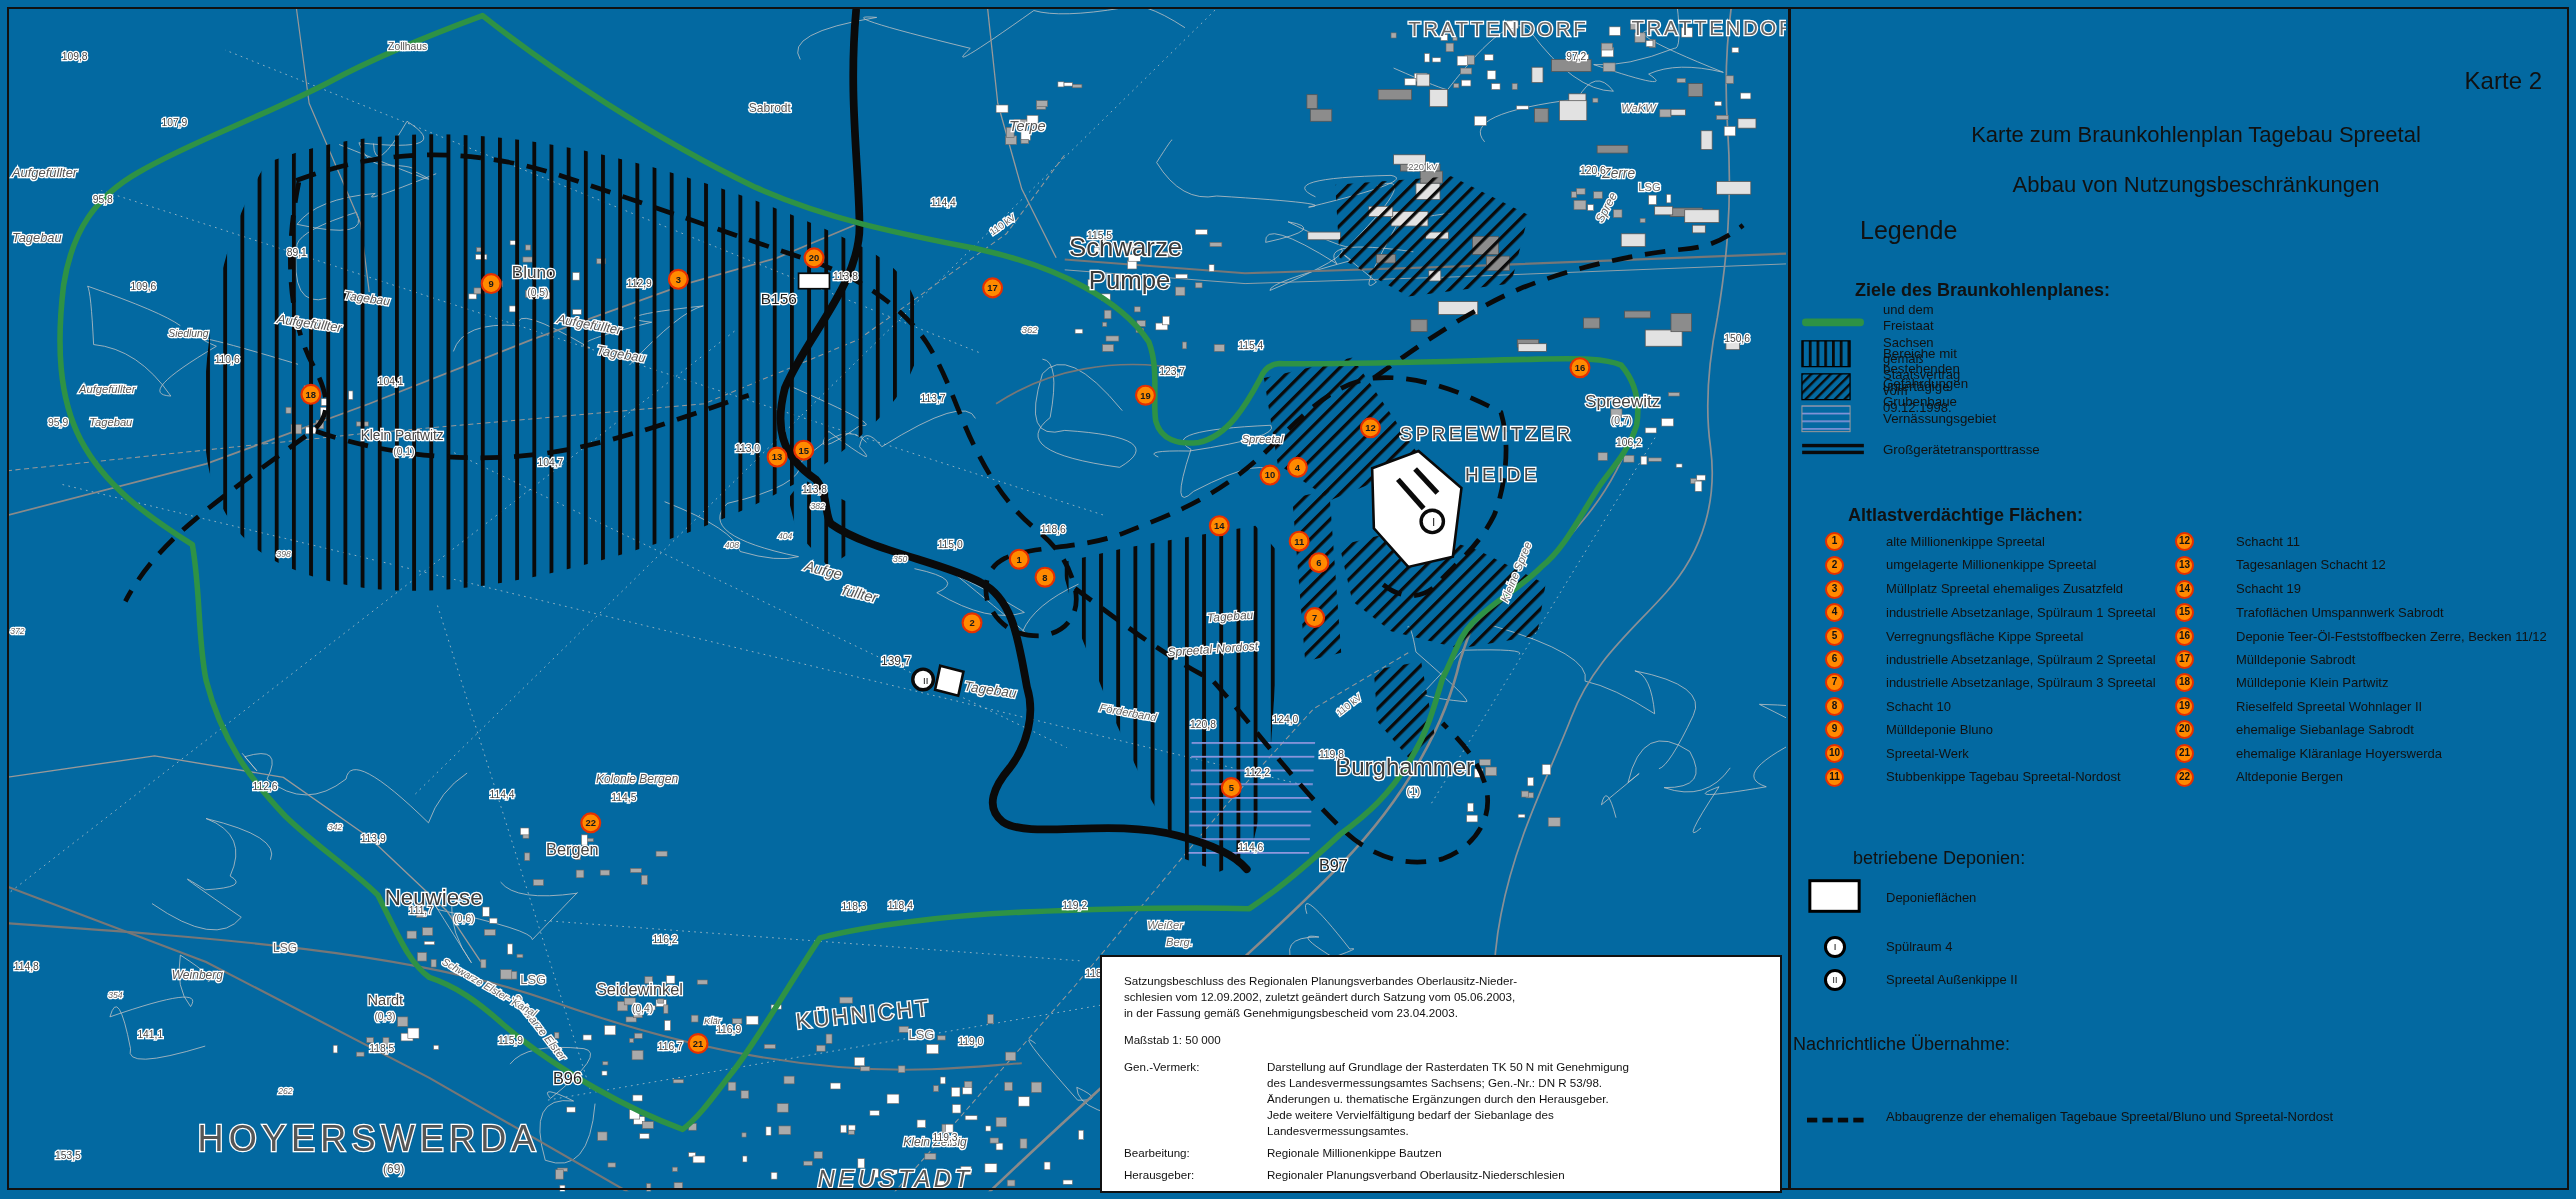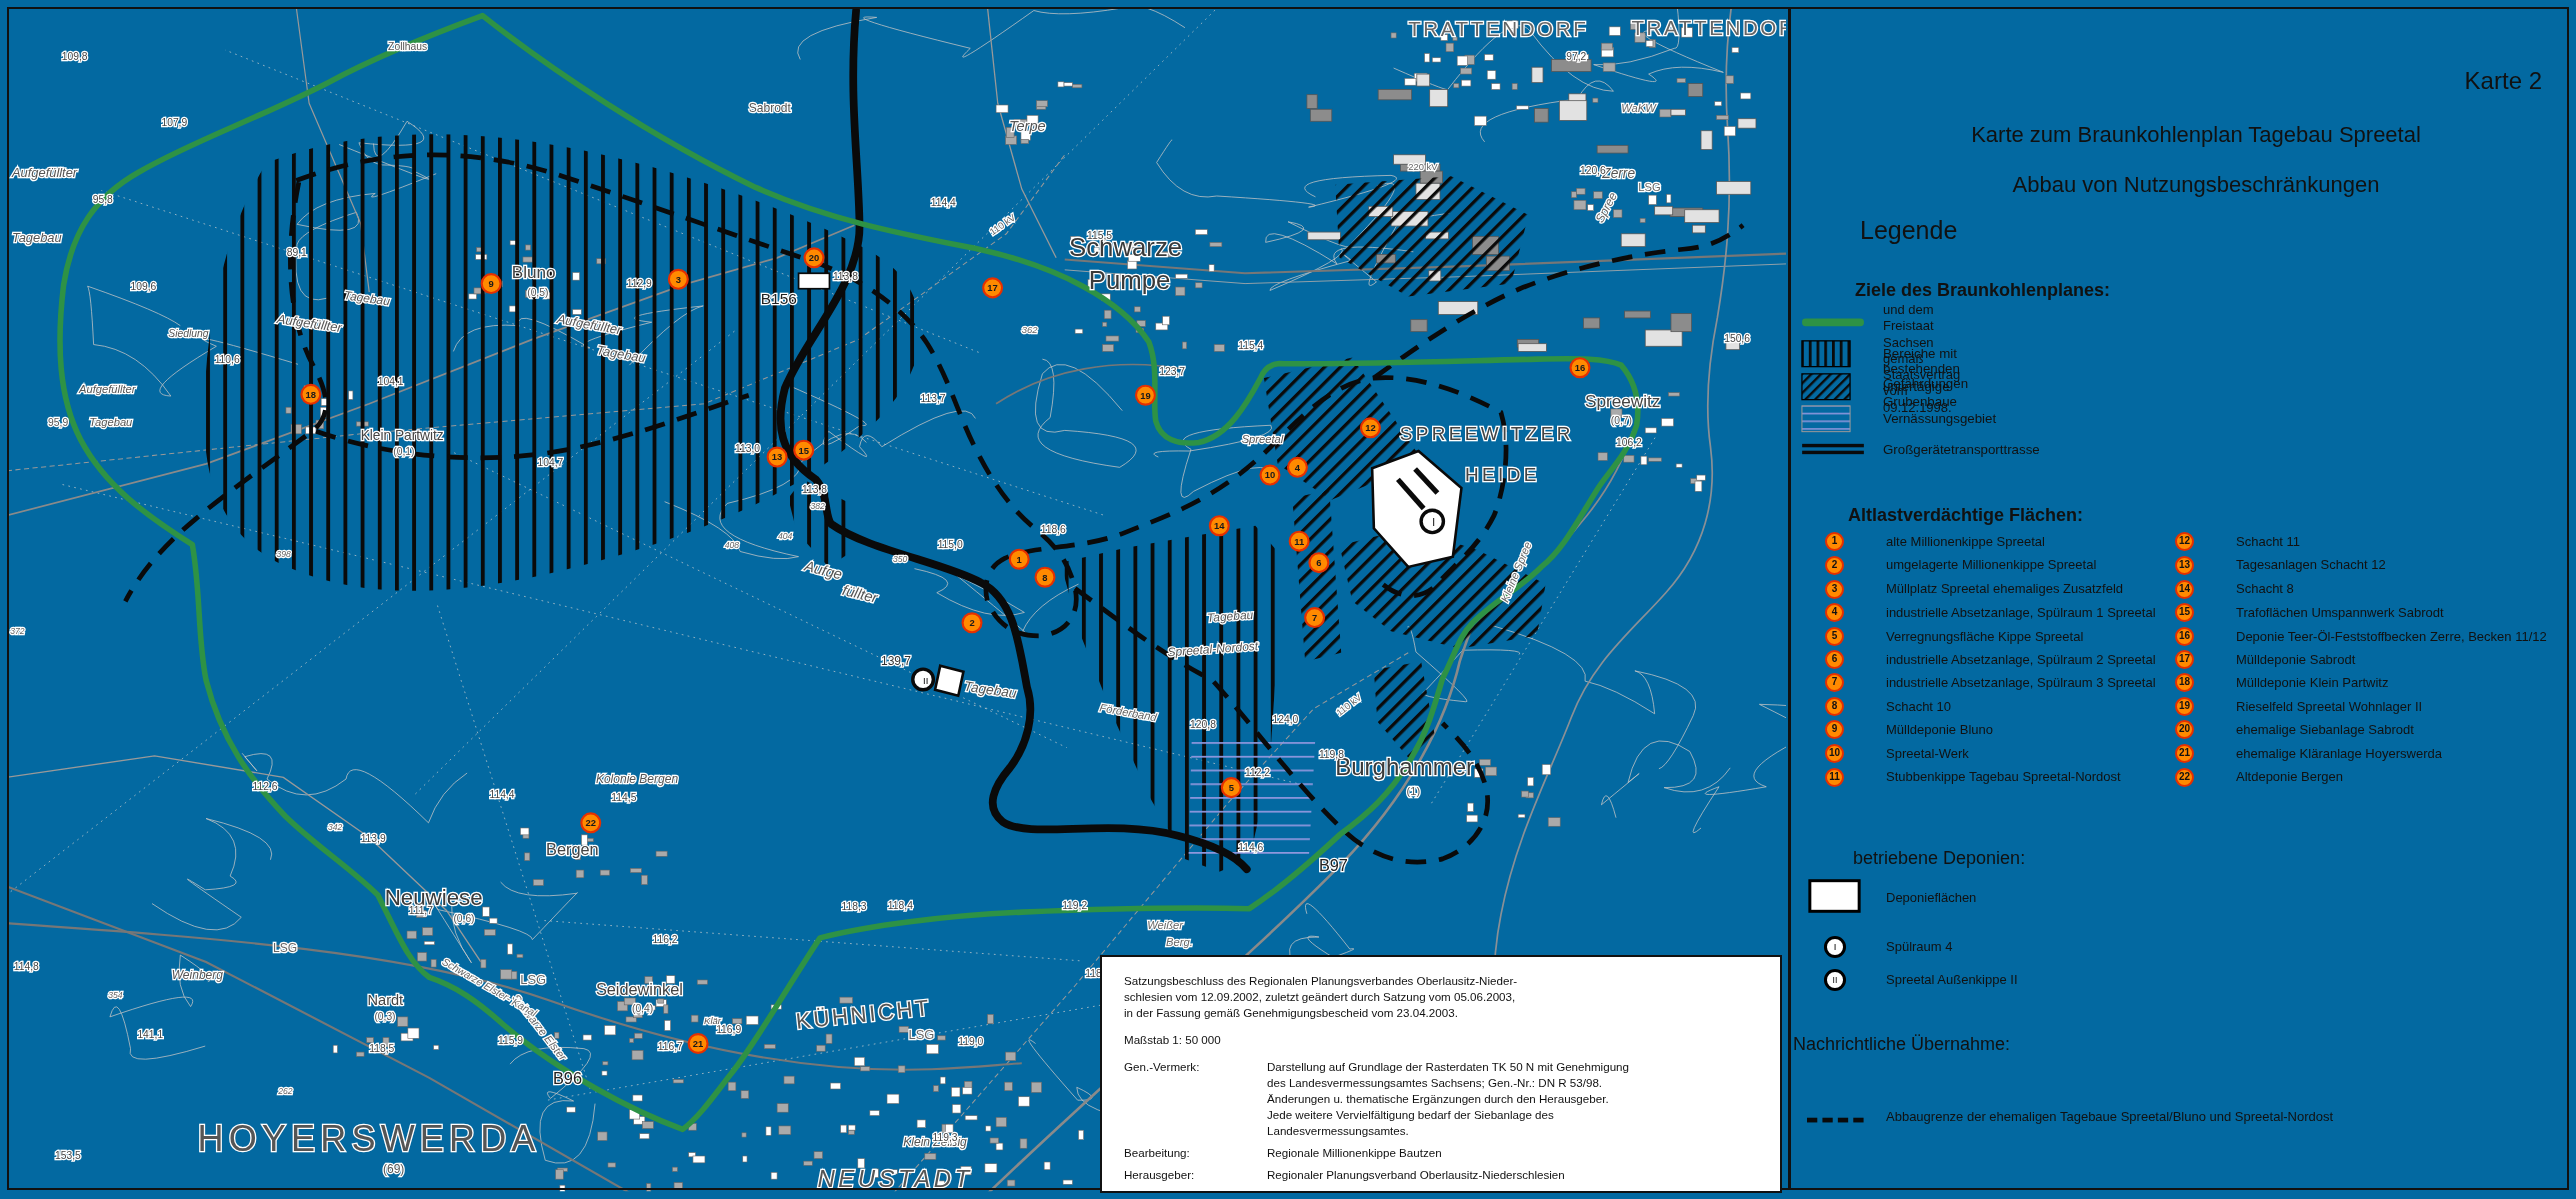--- a/index.html
+++ b/index.html
@@ -807,21 +807,21 @@
         <div class="alrow-label" style="left: 1886px; top: 722px;">Mülldeponie Bluno</div>
         <div class="alrow-circle" style="left: 1825px; top: 744px;">10</div>
         <div class="alrow-label" style="left: 1886px; top: 746px;">Spreetal-Werk</div>
         <div class="alrow-circle" style="left: 1825px; top: 768px;">11</div>
         <div class="alrow-label" style="left: 1886px; top: 769px; text-align: right;">Stubbenkippe Tagebau Spreetal-Nordost</div>
         <div class="alrow-circle" style="left: 2175px; top: 532px;">12</div>
         <div class="alrow-label" style="left: 2236px; top: 534px;">Schacht 11</div>
         <div class="alrow-circle" style="left: 2175px; top: 556px;">13</div>
         <div class="alrow-label" style="left: 2236px; top: 557px;">Tagesanlagen Schacht 12</div>
         <div class="alrow-circle" style="left: 2175px; top: 580px;">14</div>
-        <div class="alrow-label" style="left: 2236px; top: 581px;">Schacht 8</div>
+        <div class="alrow-label" style="left: 2236px; top: 581px;">Schacht 19</div>
         <div class="alrow-circle" style="left: 2175px; top: 603px;">15</div>
         <div class="alrow-label" style="left: 2236px; top: 605px;">Trafoflächen Umspannwerk Sabrodt</div>
         <div class="alrow-circle" style="left: 2175px; top: 627px;">16</div>
         <div class="alrow-label" style="left: 2236px; top: 629px;">Deponie Teer-Öl-Feststoffbecken Zerre, Becken 11/12</div>
         <div class="alrow-circle" style="left: 2175px; top: 650px;">17</div>
         <div class="alrow-label" style="left: 2236px; top: 652px;">Mülldeponie Sabrodt</div>
         <div class="alrow-circle" style="left: 2175px; top: 673px;">18</div>
         <div class="alrow-label" style="left: 2236px; top: 675px;">Mülldeponie Klein Partwitz</div>
         <div class="alrow-circle" style="left: 2175px; top: 697px;">19</div>
         <div class="alrow-label" style="left: 2236px; top: 699px;">Rieselfeld Spreetal Wohnlager II</div>

